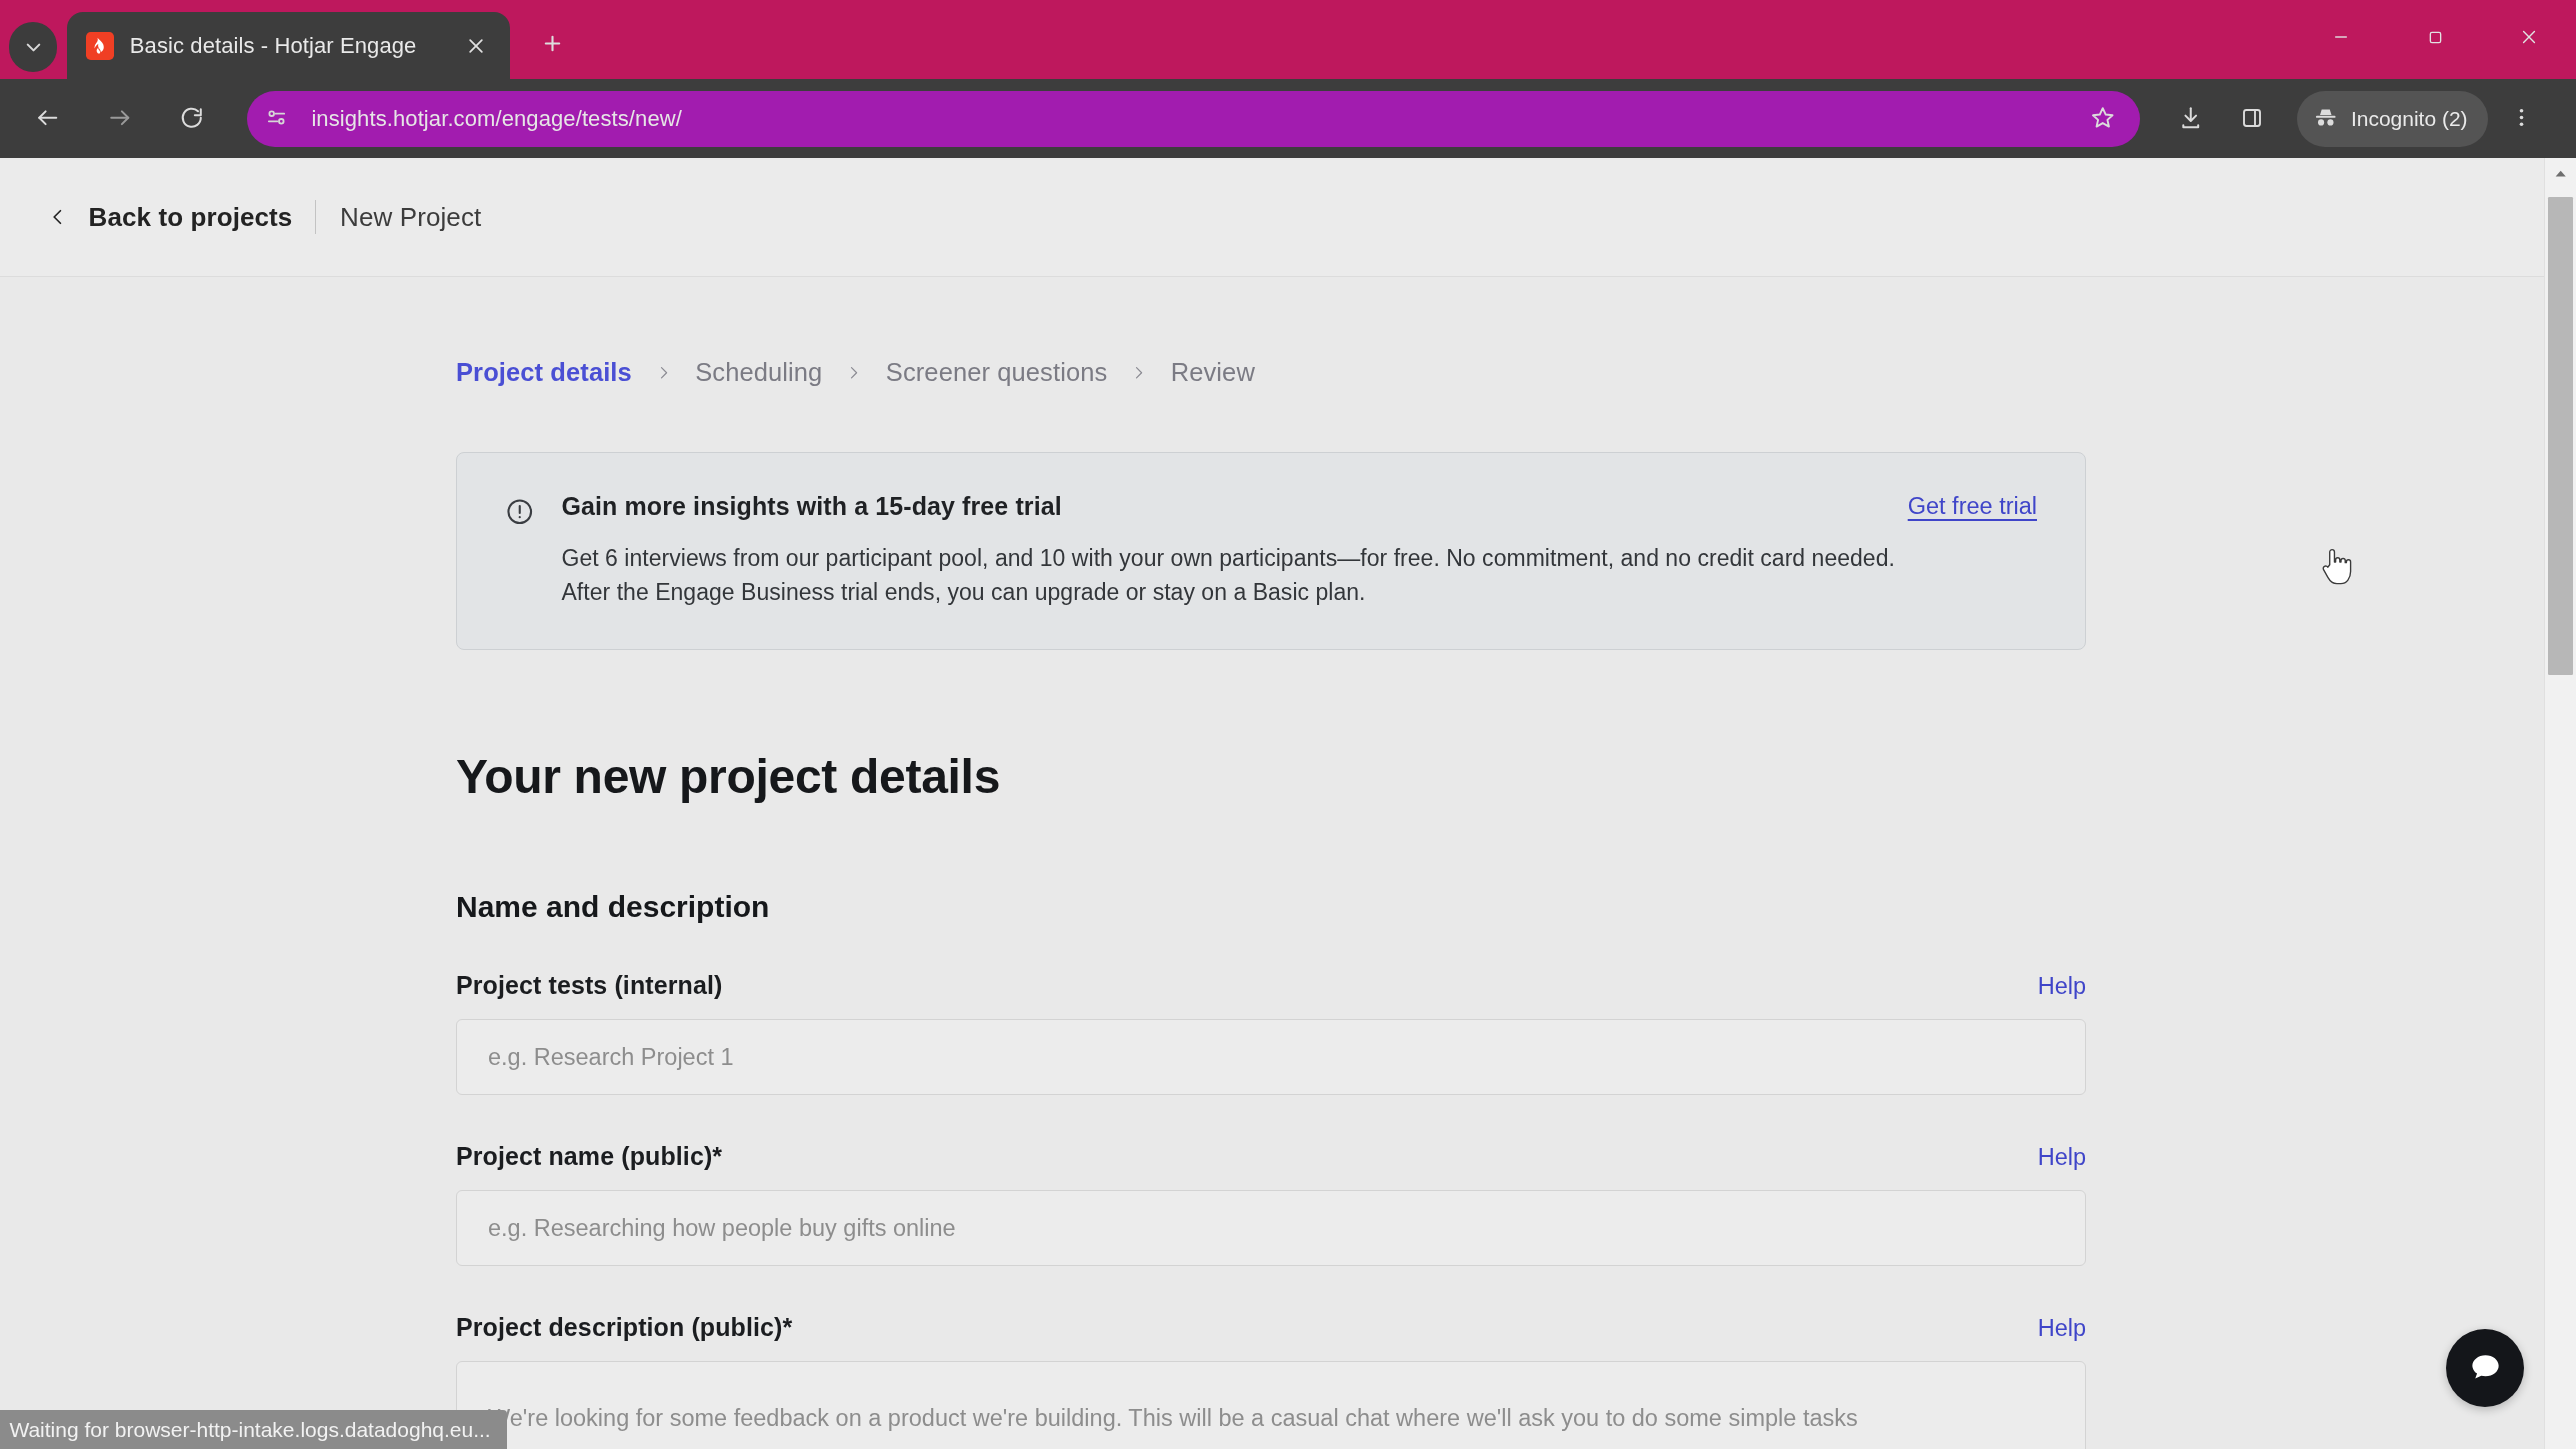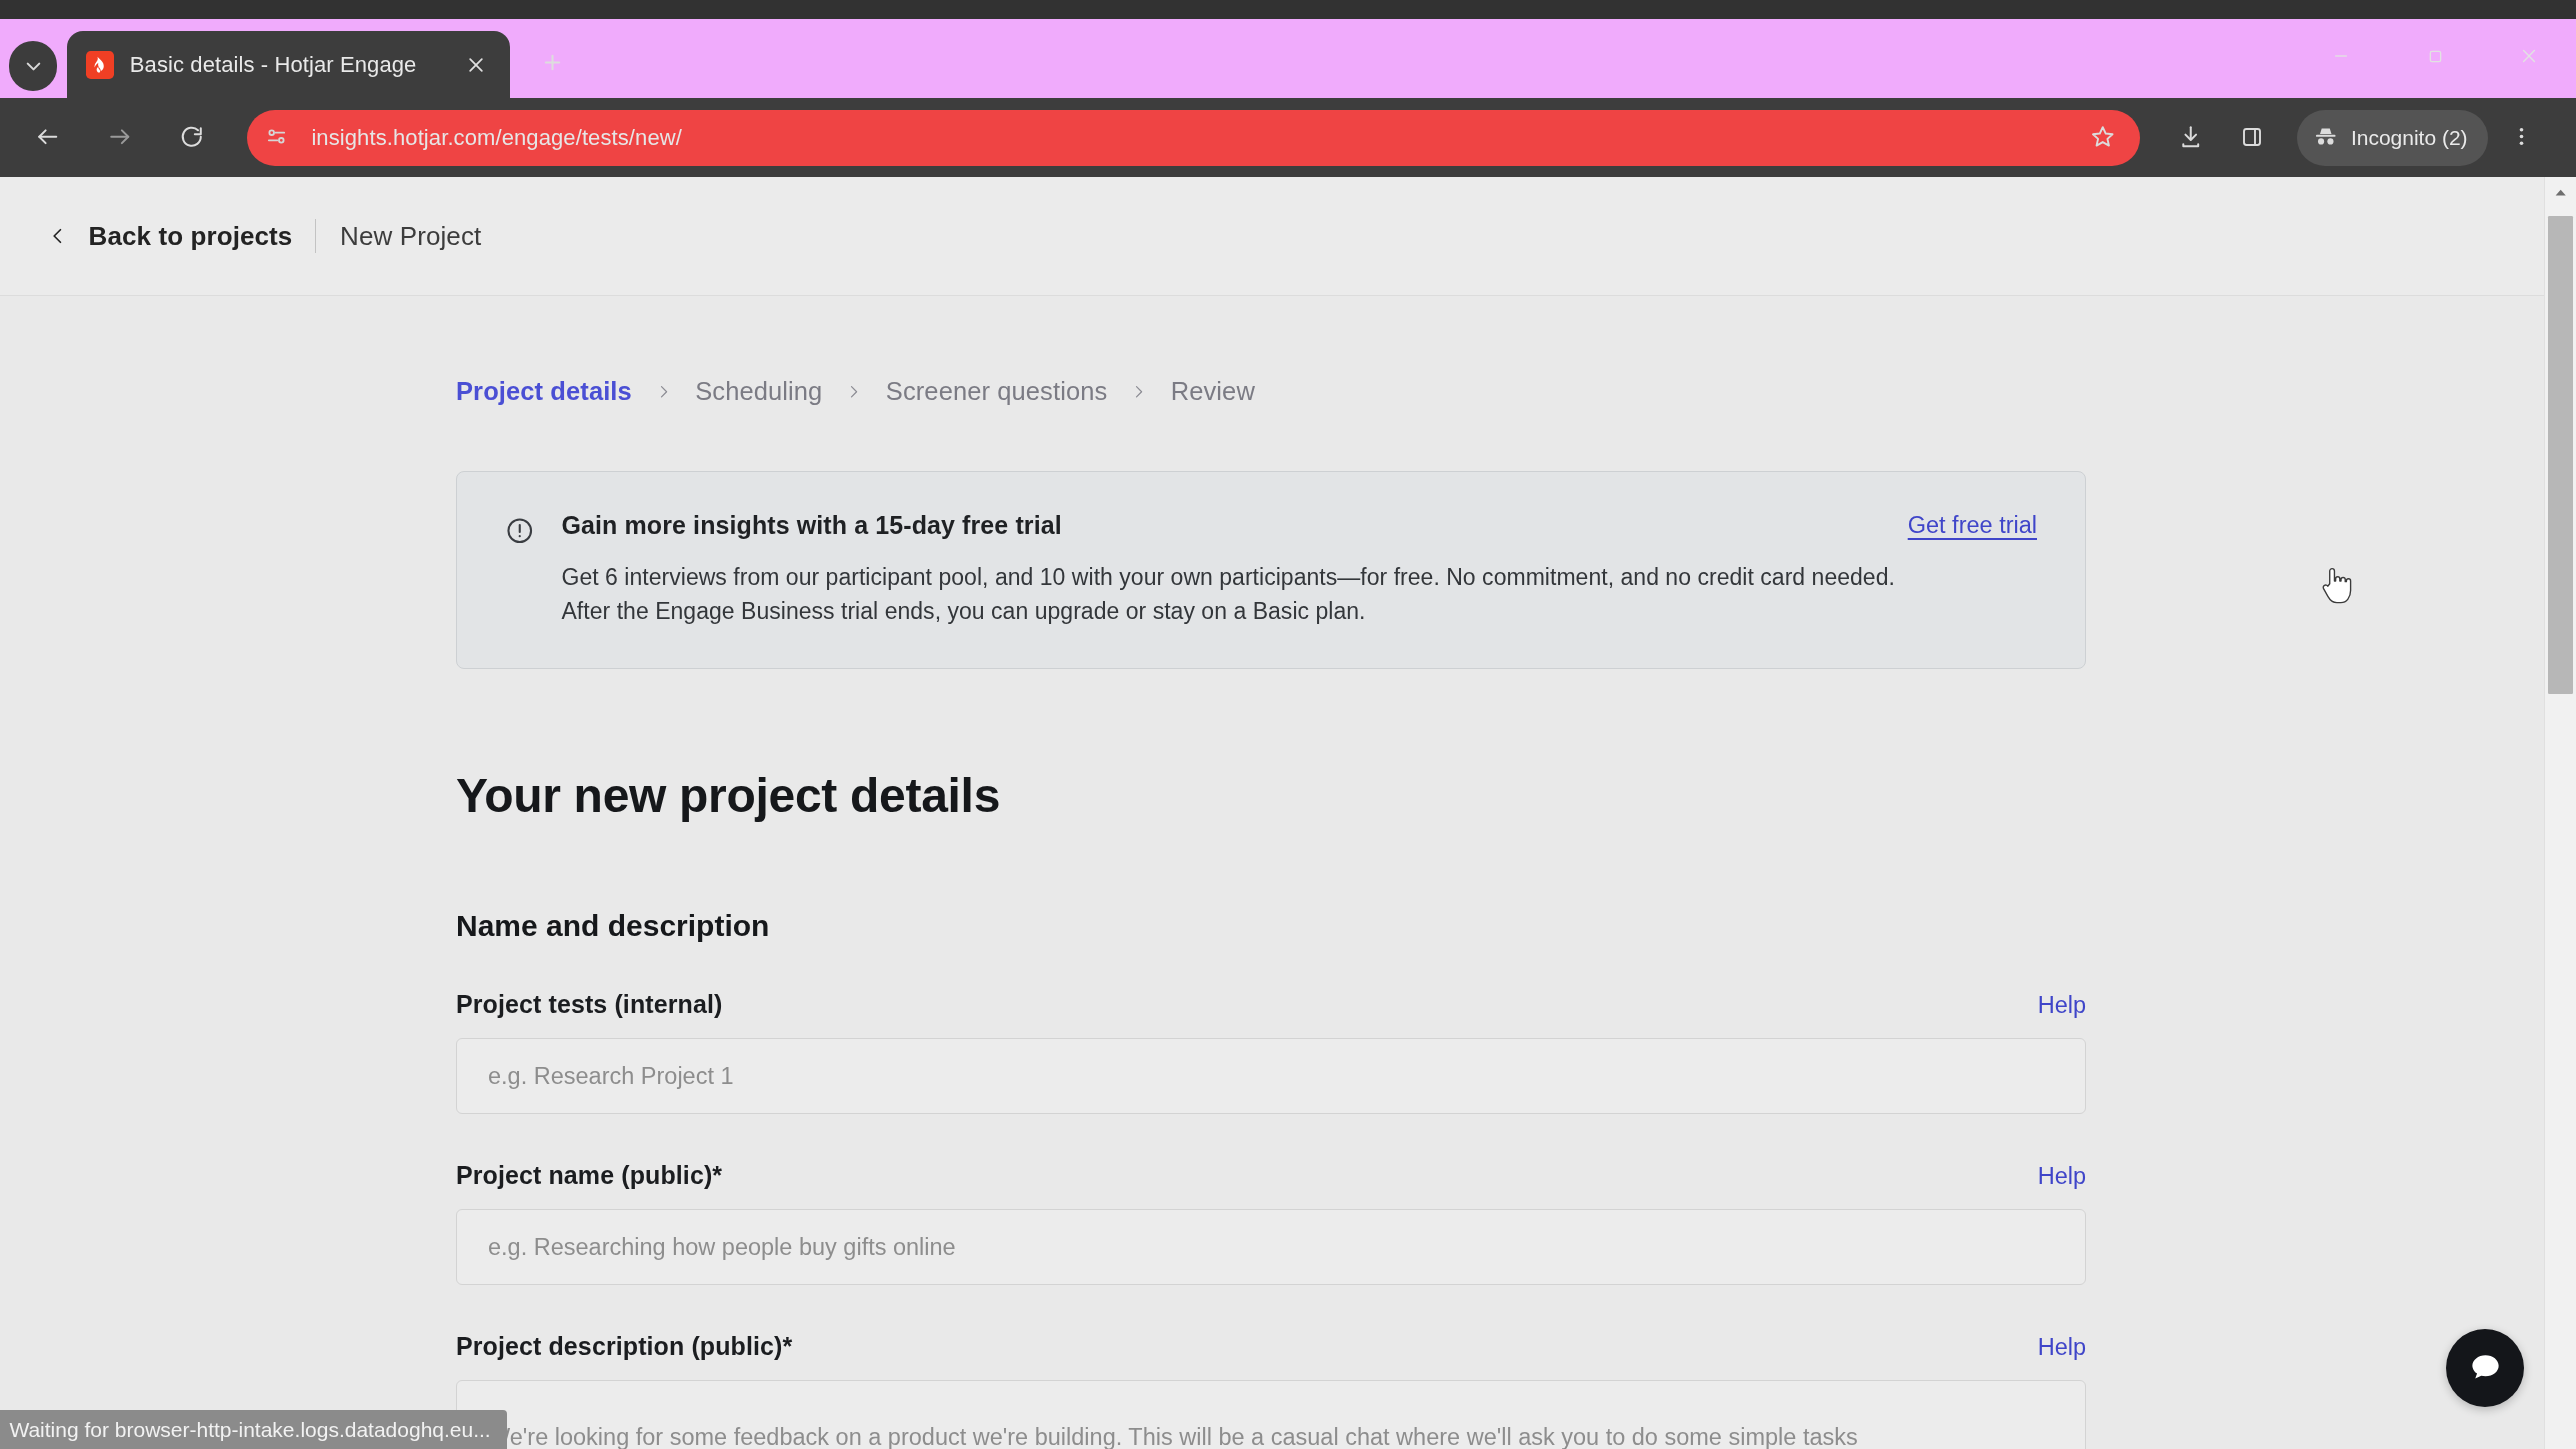--- a/index.html
+++ b/index.html
@@ -17,27 +17,26 @@
     width: 2576px;
     height: 1449px;
     position: relative;
     background: #323232;
     display: flex;
     flex-direction: column;
   }
 
   .tabstrip {
     height: 79px;
-    background: #f0abfc;
+    background: #be185d;
     display: flex;
     align-items: flex-end;
     padding-left: 9.4px;
     position: relative;
     flex: 0 0 auto;
-    margin-top: 19px;
   }
 
   .tab-search-btn {
     width: 48px;
     height: 50px;
     border-radius: 24px;
     background: #3c3c3c;
     display: flex;
     align-items: center;
     justify-content: center;
@@ -140,21 +139,21 @@
     align-items: center;
     justify-content: center;
     margin-right: 16px;
     cursor: pointer;
     flex: 0 0 auto;
   }
 
   .omnibox {
     flex: 1 1 auto;
     height: 56px;
-    background: #ef4444;
+    background: #a21caf;
     border-radius: 28px;
     display: flex;
     align-items: center;
     padding: 0 9.4px 0 6.7px;
     margin: 0 17.4px 0 10.7px;
     cursor: text;
   }
 
   .omni-icon {
     width: 46px;

